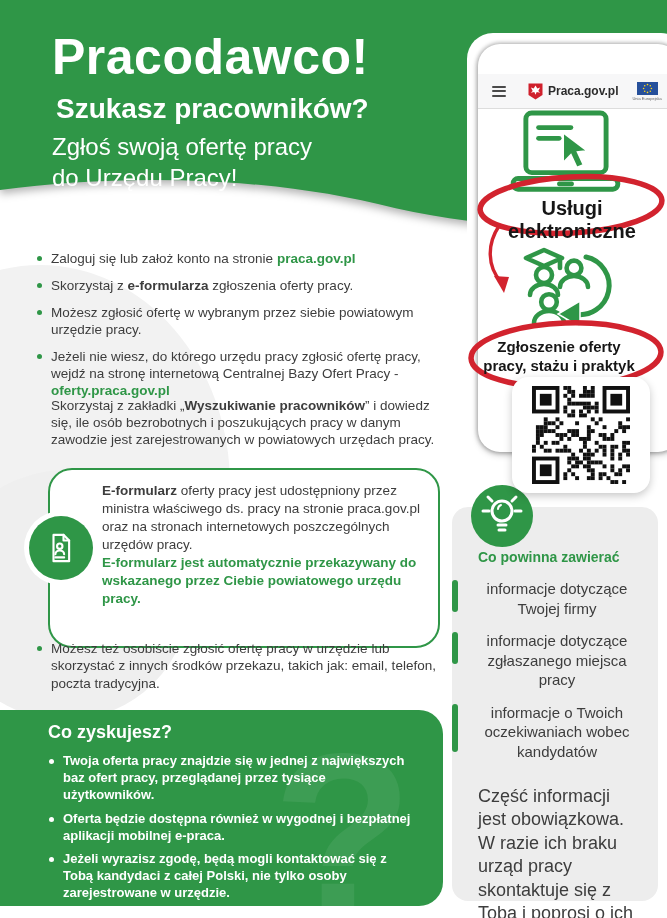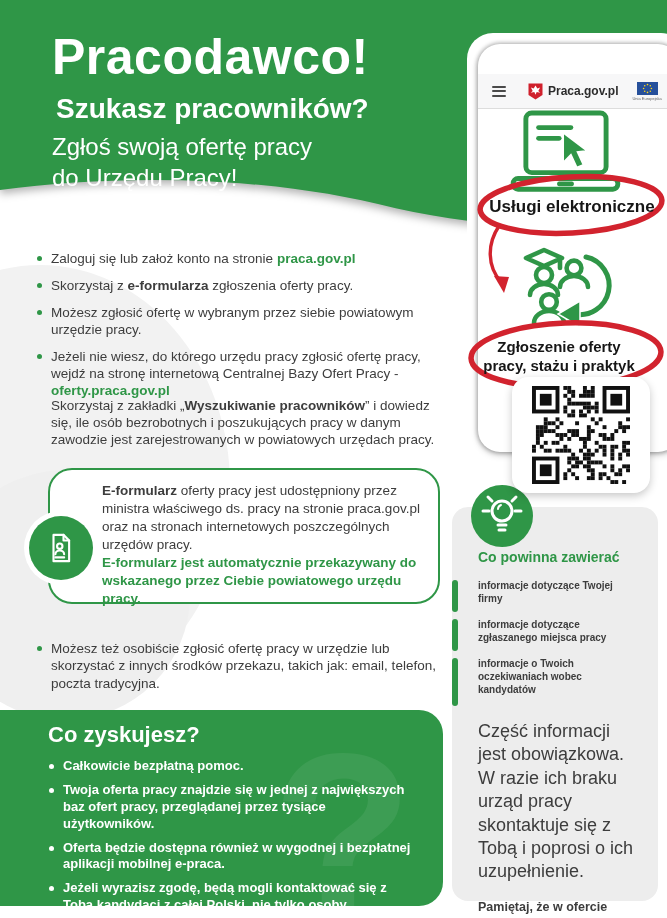--- a/index.html
+++ b/index.html
@@ -22,36 +22,36 @@
   .h-tag{font-size:24px;font-weight:normal;margin-top:7px;line-height:1.28;}
 
   
   .steps{position:absolute;left:36px;top:250px;width:402px;z-index:2;list-style:none;margin:0;padding:0;}
   .steps li{position:relative;padding-left:15px;margin-bottom:10px;font-size:13.5px;line-height:1.26;}
   .steps li::before{content:"";position:absolute;left:1px;top:6px;width:5px;height:5px;border-radius:50%;background:var(--green);}
   .glink{color:var(--green);font-weight:bold;}
   b{font-weight:bold;}
   .search-note{position:absolute;left:51px;top:397px;width:392px;z-index:2;font-size:13.5px;line-height:1.26;}
 
-  .ebox{position:absolute;left:48px;top:468px;width:392px;height:136px;z-index:2;
+  .ebox{position:absolute;left:48px;top:468px;width:392px;height:180px;z-index:2;
         border:2px solid var(--green);border-radius:24px;background:#fff;box-sizing:border-box;}
   .ebox-text{position:absolute;left:52px;top:12px;width:325px;font-size:13.5px;line-height:1.33;}
   .ebox-green{color:var(--green);font-weight:bold;}
   .doc-badge{position:absolute;left:-21px;top:46px;width:64px;height:64px;border-radius:50%;
              background:var(--green);box-shadow:0 0 0 5px #fff;display:flex;align-items:center;justify-content:center;}
 
   .extra-step{position:absolute;left:36px;top:640px;width:402px;z-index:2;font-size:13.5px;line-height:1.28;
               padding-left:15px;box-sizing:border-box;}
   .extra-step::before{content:"";position:absolute;left:1px;top:6px;width:5px;height:5px;border-radius:50%;background:var(--green);}
 
   
   .benefits{position:absolute;left:-30px;top:710px;width:473px;height:196px;z-index:3;
             background:var(--green);border-radius:24px;color:#fff;overflow:hidden;}
   .benefits-inner{position:absolute;left:78px;top:12px;width:372px;}
-  .b-title{font-size:22px;font-weight:bold;margin-bottom:10px;}
+  .b-title{font-size:18px;font-weight:bold;margin-bottom:10px;}
   .b-list{list-style:none;margin:0;padding:0;}
   .b-list li{position:relative;padding-left:15px;margin-bottom:7px;font-size:13px;font-weight:bold;line-height:1.3;}
   .b-list li::before{content:"";position:absolute;left:1px;top:6px;width:5px;height:5px;border-radius:50%;background:#fff;}
   .b-watermark{position:absolute;right:30px;top:10px;font-size:230px;font-weight:bold;color:rgba(255,255,255,0.07);line-height:1;}
 
   
   .device-halo{position:absolute;left:467px;top:33px;width:220px;height:432px;background:#fff;border-radius:26px;z-index:2;}
   .device{position:absolute;left:478px;top:44px;width:202px;height:408px;background:#fff;border-radius:22px;z-index:3;
           box-shadow:0 0 4px 1px rgba(0,0,0,.30), 0 3px 7px rgba(0,0,0,.18);}
   .device-bar{position:absolute;left:0;top:30px;width:100%;height:34px;background:#f7f7f8;
@@ -59,38 +59,38 @@
   .burger{margin-left:14px;width:14px;}
   .burger div{height:2px;background:#4a4a4a;margin:2.5px 0;border-radius:1px;}
   .brand-wrap{display:flex;align-items:center;gap:5px;margin-left:22px;}
   .brand-label{font-size:12px;font-weight:bold;color:#2c2c2c;}
   .eu-flag{margin-left:14px;display:flex;flex-direction:column;align-items:center;}
   .eu-caption{font-size:4px;color:#666;margin-top:1px;white-space:nowrap;}
 
   .laptop-svg{position:absolute;left:506px;top:110px;z-index:4;}
   .ellipse1-svg{position:absolute;left:475px;top:172px;z-index:5;}
   .badge1-label{position:absolute;left:477px;top:197px;width:190px;text-align:center;z-index:6;
-                font-size:17px;font-weight:bold;color:#161616;}
+                font-size:20px;font-weight:bold;color:#161616;}
   .arrow-svg{position:absolute;left:484px;top:222px;z-index:5;}
   .people-svg{position:absolute;left:518px;top:245px;z-index:4;}
   .ellipse2-svg{position:absolute;left:466px;top:316px;z-index:5;}
   .badge2-label{position:absolute;left:461px;top:337px;width:196px;text-align:center;z-index:6;
                 font-size:15px;font-weight:bold;color:#161616;line-height:1.27;}
   .qr-card{position:absolute;left:512px;top:377px;width:138px;height:116px;background:#fff;border-radius:16px;z-index:7;
            box-shadow:0 3px 8px rgba(0,0,0,.22);display:flex;align-items:center;justify-content:center;}
 
   .bulb-badge{position:absolute;left:471px;top:485px;width:62px;height:62px;border-radius:50%;
               background:var(--green);z-index:4;display:flex;align-items:center;justify-content:center;}
 
   
   .offer-panel{position:absolute;left:452px;top:507px;width:206px;height:394px;background:var(--panel);
                border-radius:16px;z-index:3;box-sizing:border-box;padding:42px 14px 0 26px;}
   .op-title{color:var(--green);font-size:14px;font-weight:bold;line-height:1.22;margin-bottom:13px;}
   .op-list{list-style:none;margin:0;padding:0;}
-  .op-list li{position:relative;font-size:10px;font-weight:bold;line-height:1.3;margin-bottom:13px;max-width:158px;}
+  .op-list li{position:relative;font-size:15px;font-weight:normal;line-height:1.3;margin-bottom:13px;max-width:158px;text-align:center;}
   .op-list li::before{content:"";position:absolute;left:-26px;top:1px;width:6px;height:32px;background:var(--green);border-radius:3px;}
   .op-list li.tall::before{height:48px;}
   .op-note{font-size:18px;line-height:1.3;margin-top:24px;max-width:160px;}
   .op-warning{font-size:12.5px;font-weight:bold;line-height:1.3;margin-top:15px;max-width:160px;}
 </style>
 </head>
 <body>
 
 <div id="poster">
 
@@ -138,21 +138,20 @@
     </div>
   </div>
 
   <div class="extra-step">Możesz też osobiście zgłosić ofertę pracy w urzędzie lub skorzystać z innych środków przekazu, takich jak: email, telefon, poczta tradycyjna.</div>
 
   <div class="benefits">
     <div class="b-watermark">?</div>
     <div class="benefits-inner">
       <div class="b-title">Co zyskujesz?</div>
       <ul class="b-list">
-        <li>Całkowicie bezpłatną pomoc.</li>
         <li>Twoja oferta pracy znajdzie się w jednej z największych baz ofert pracy, przeglądanej przez tysiące użytkowników.</li>
         <li>Oferta będzie dostępna również w wygodnej i bezpłatnej aplikacji mobilnej e-praca.</li>
         <li>Jeżeli wyrazisz zgodę, będą mogli kontaktować się z Tobą kandydaci z całej Polski, nie tylko osoby zarejestrowane w urzędzie.</li>
       </ul>
     </div>
   </div>
 
   <div class="device-halo"></div>
   <div class="device">
     <div class="device-bar">

